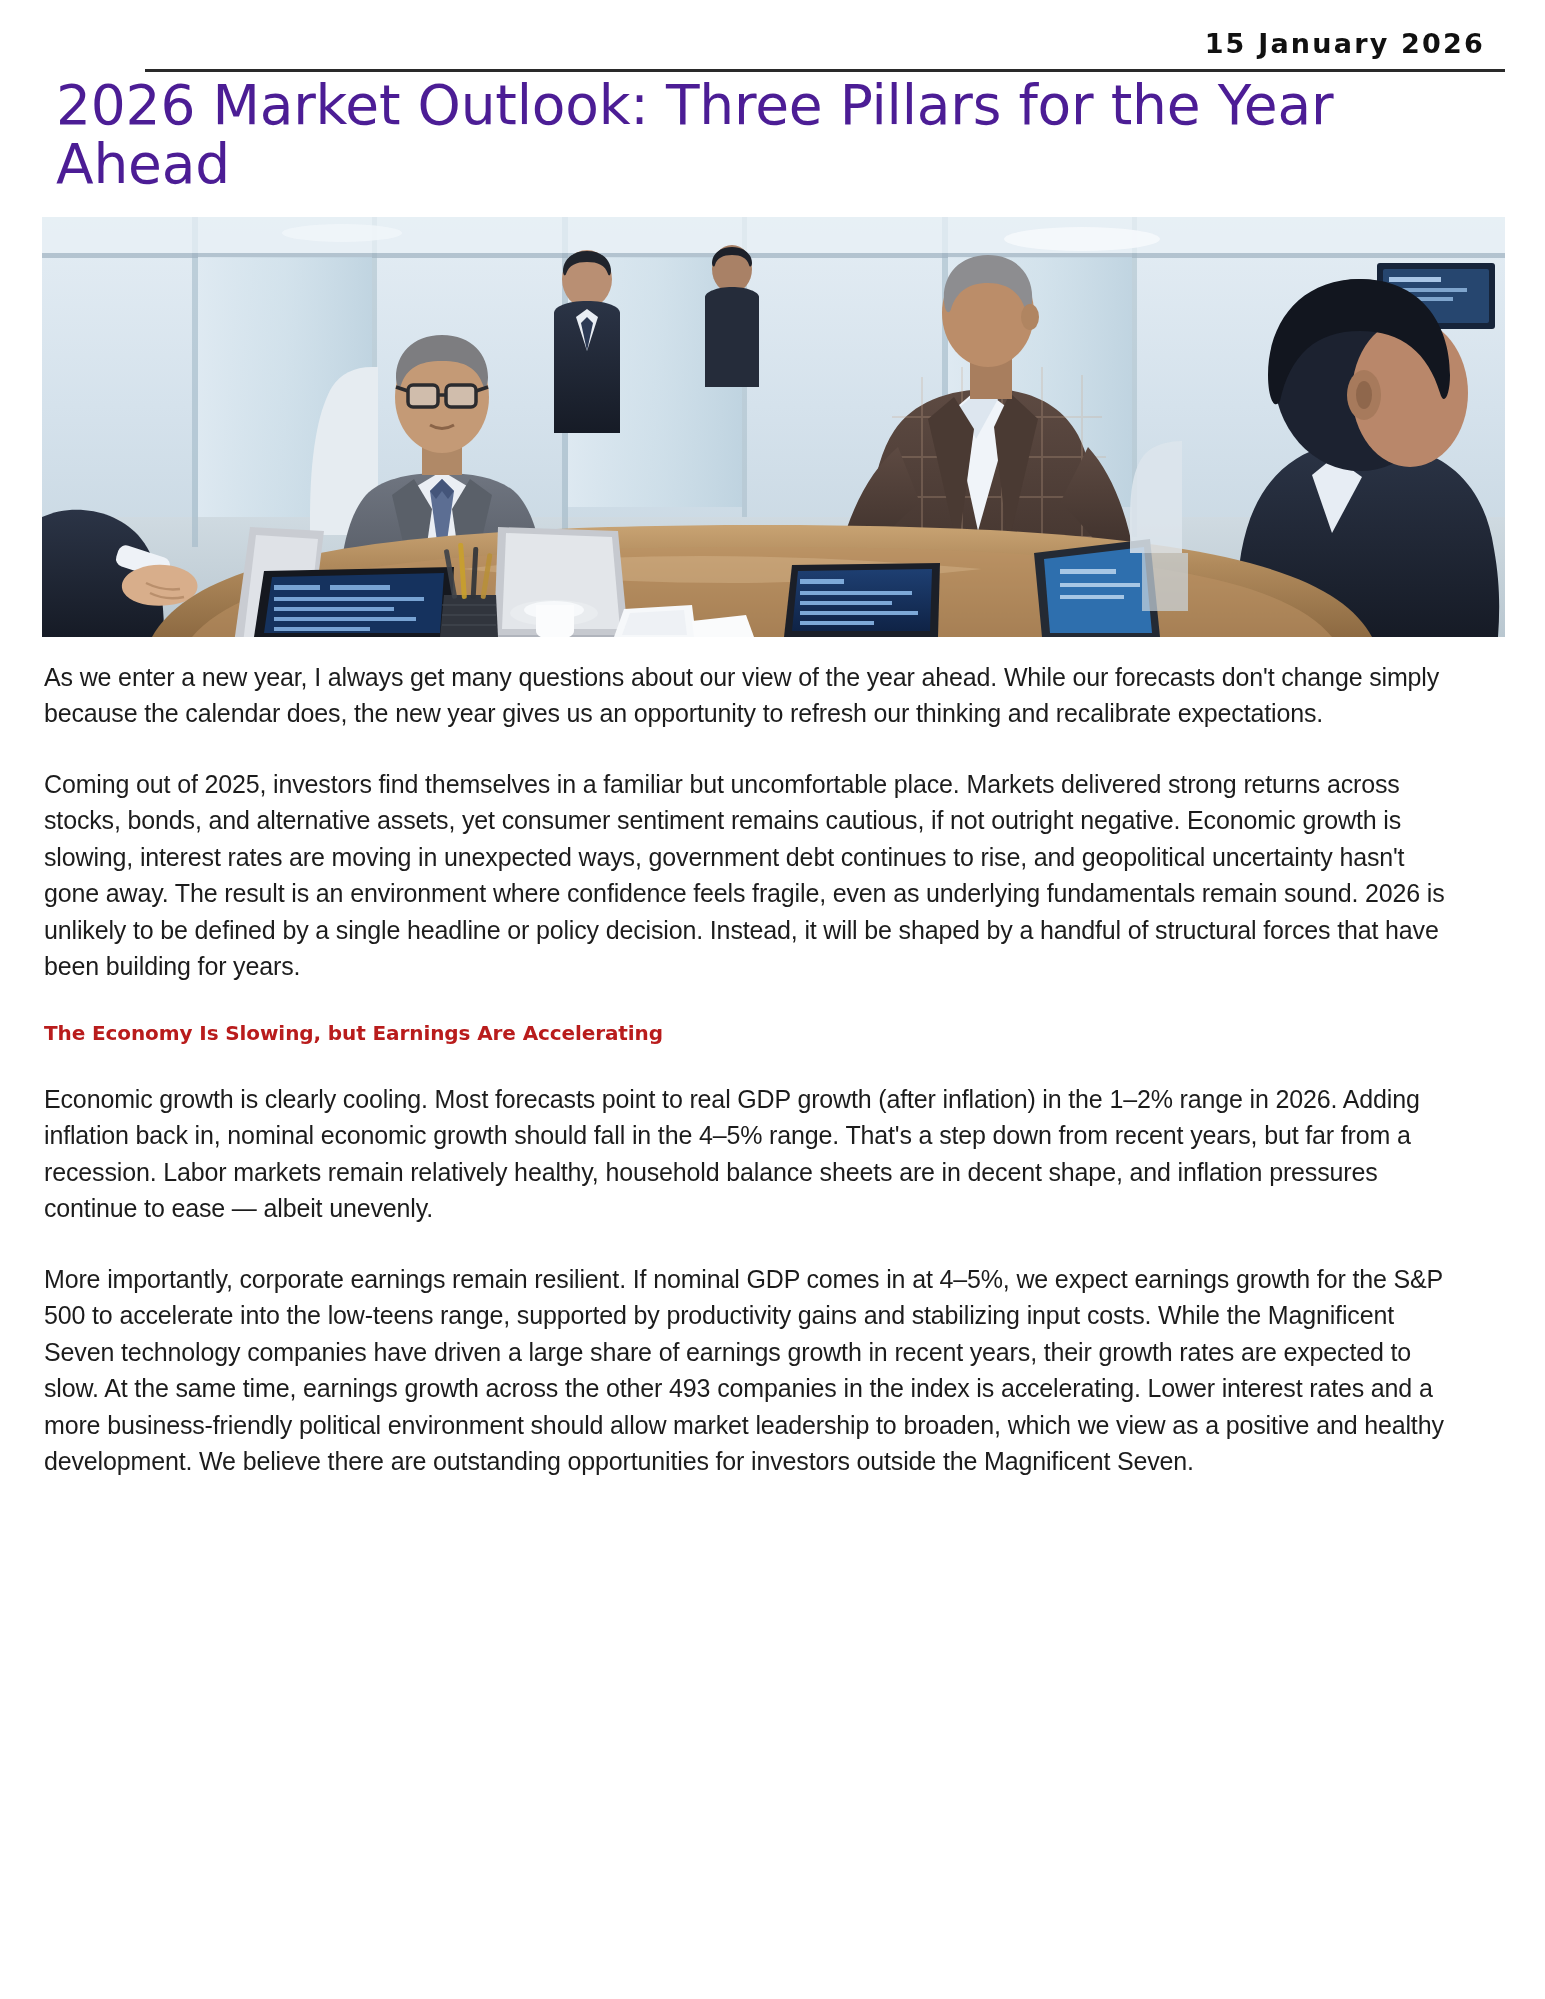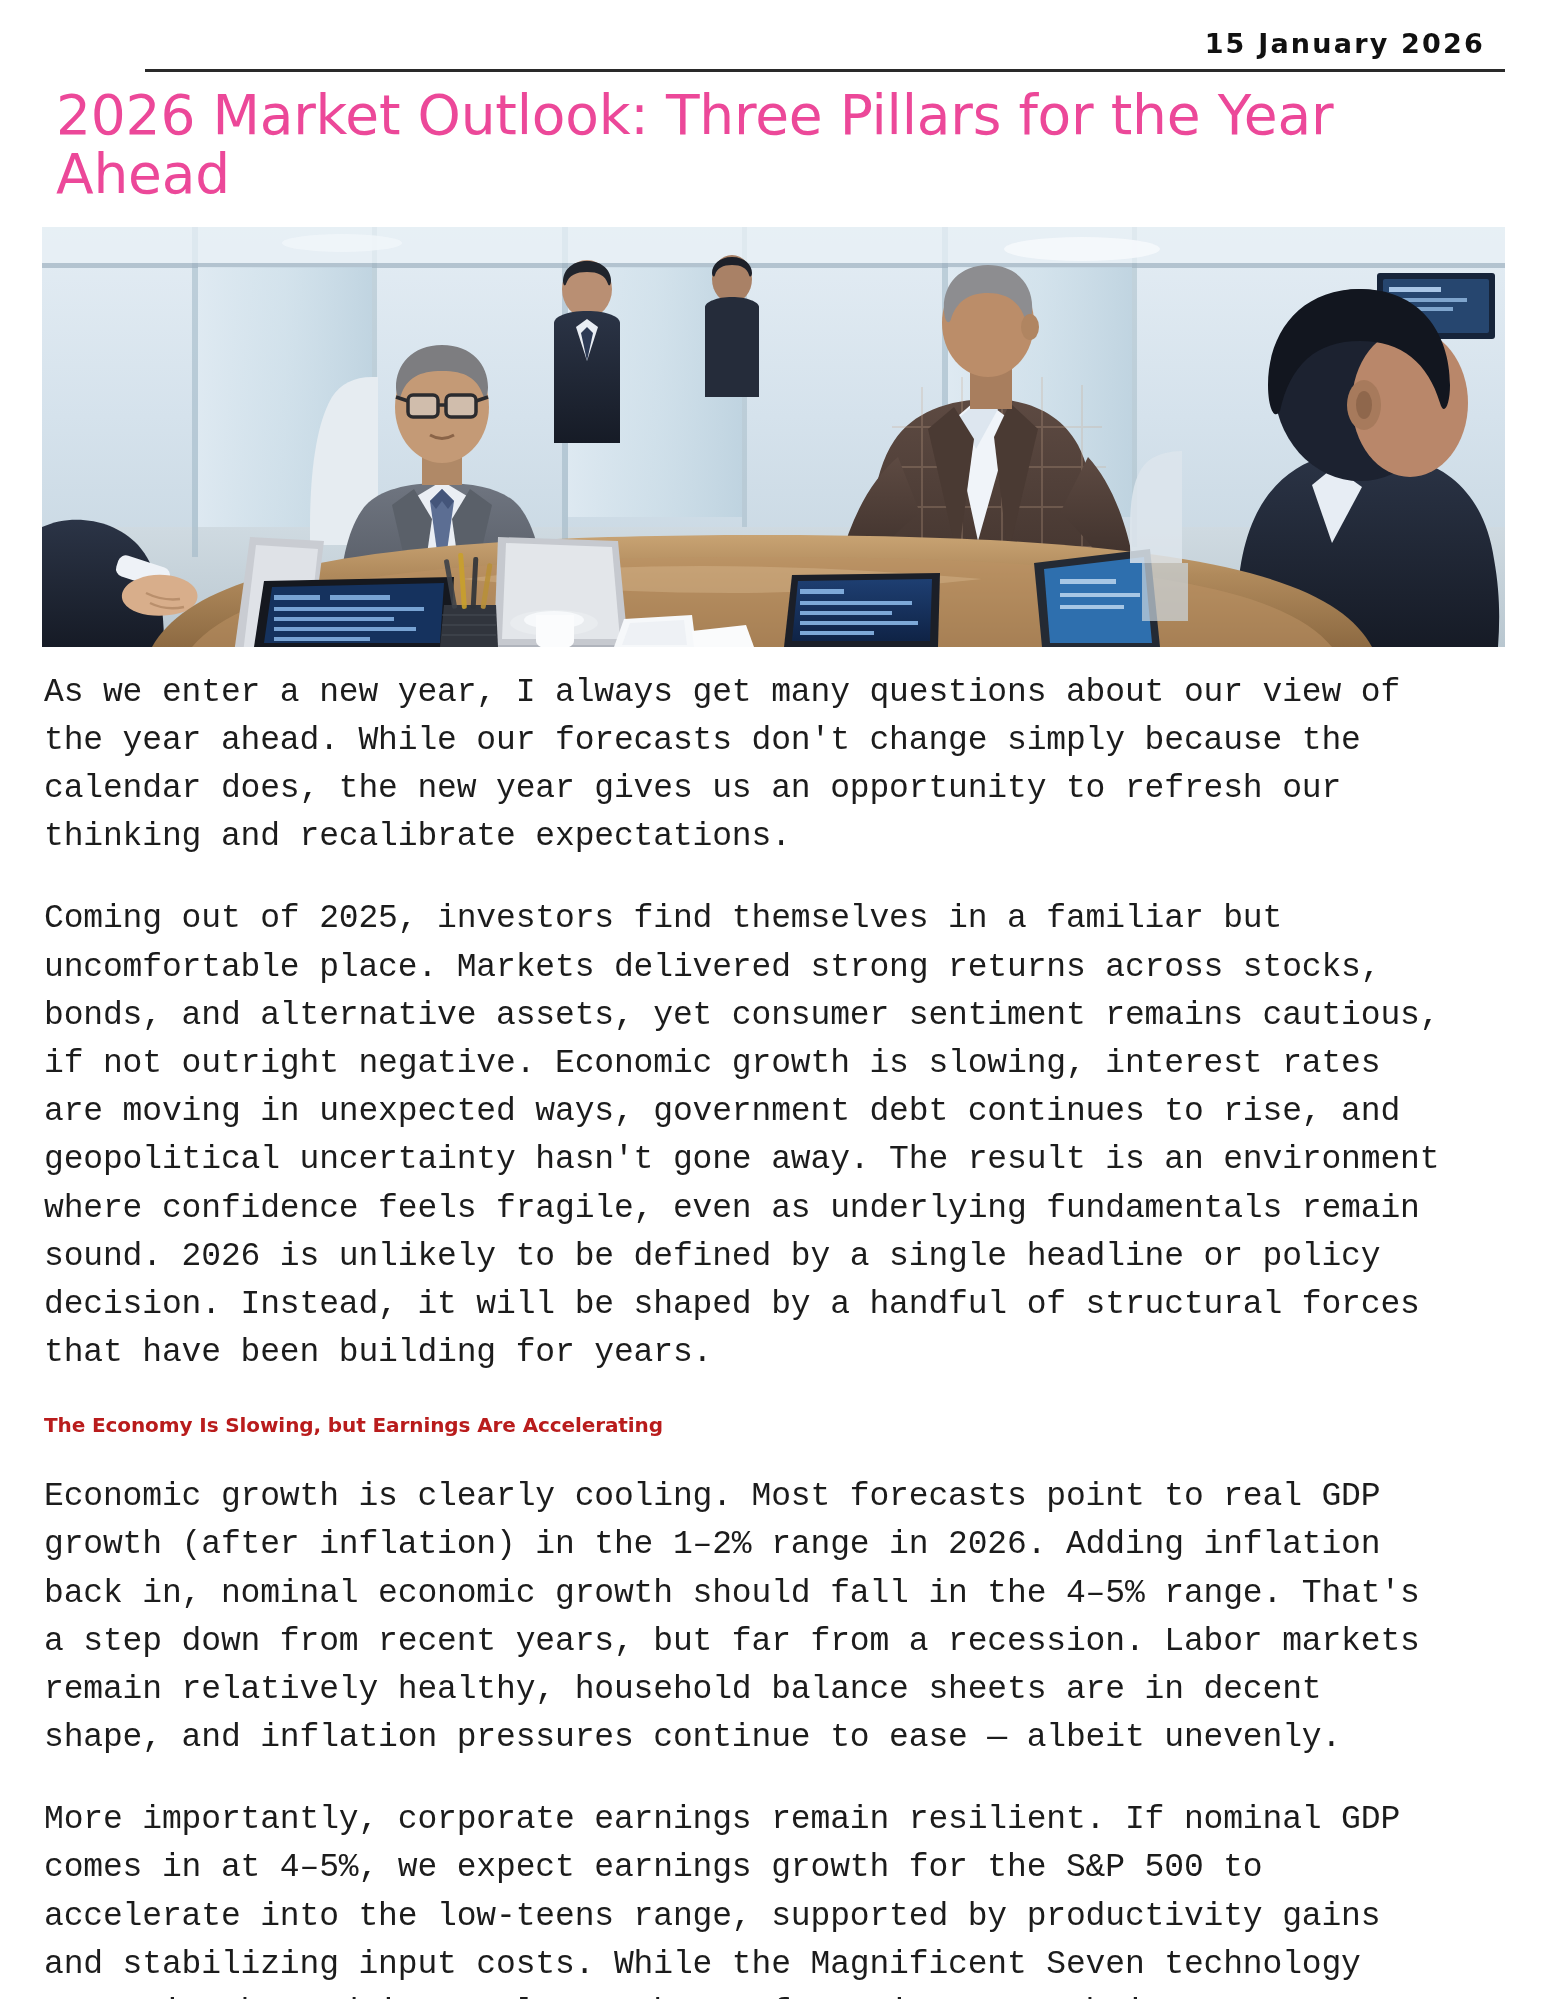--- a/index.html
+++ b/index.html
@@ -42,28 +42,28 @@
     padding: 12px 40px 0 145px;
   }
   .header-rule {
     height: 3px;
     background: #2a2a2a;
     width: 100%;
   }
 
   
   .title {
-    margin: 14px 0 0 0;
+    margin: 4px 0 0 0;
     padding: 0 100px 0 56px;
     font-family: "DejaVu Sans", "Liberation Sans", sans-serif;
     font-size: 55px;
     font-weight: 400;
     line-height: 1.08;
     letter-spacing: -0.2px;
-    color: #ec4899;
+    color: #4c1d95;
   }
 
   
   .hero-wrap {
     position: relative;
     margin: 22px 0 0 0;
     padding-left: 42px;
     width: 1545px;
   }
   .hero {
@@ -75,22 +75,22 @@
   }
   .hero svg { display: block; width: 1463px; height: 420px; }
 
   
   .body-col {
     padding: 0 90px 0 44px;
     margin-top: 22px;
   }
   p.para {
     margin: 0 0 34px 0;
-    font-family: Liberation Mono, monospace;
-    font-size: 33px;
+    font-family: Liberation Sans, sans-serif;
+    font-size: 25px;
     line-height: 1.46;
     color: #1c1c1c;
     letter-spacing: -0.15px;
   }
   p.para:last-child { margin-bottom: 9px; }
   h2.section-head {
     margin: 0 0 34px 0;
     font-family: "DejaVu Sans", "Liberation Sans", sans-serif;
     font-size: 20px;
     font-weight: 700;

